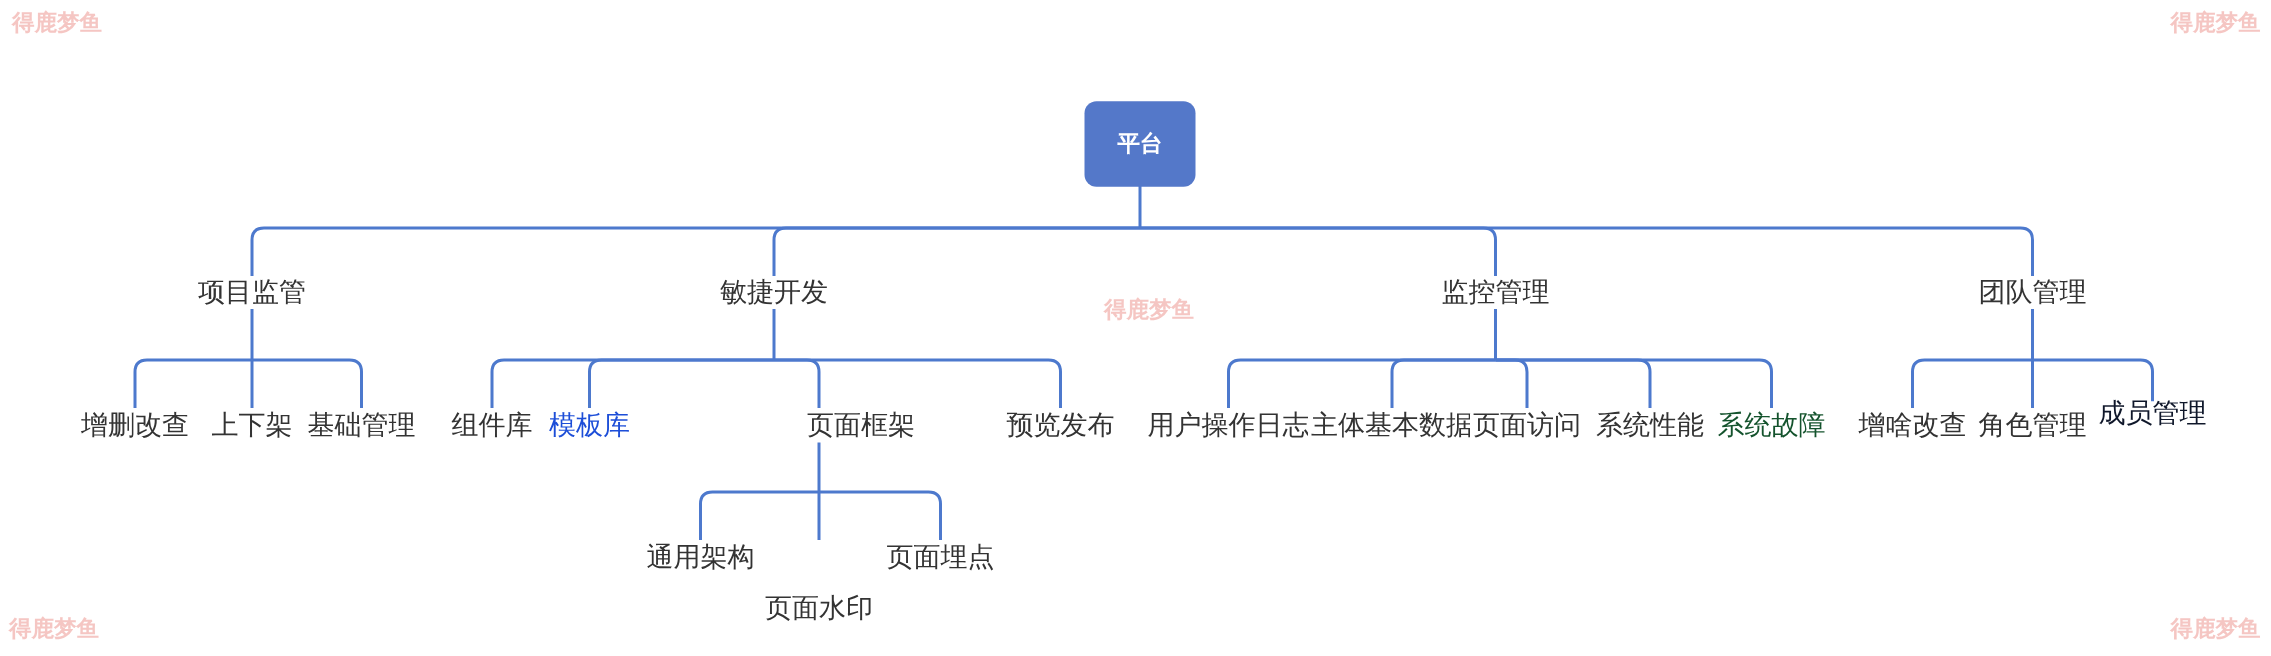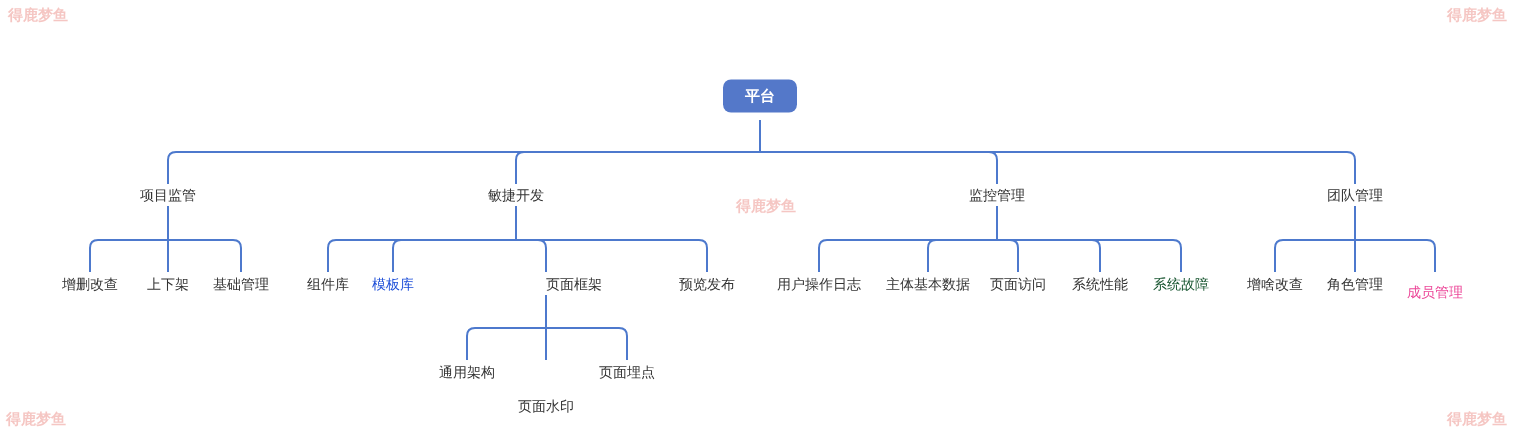--- a/index.html
+++ b/index.html
@@ -16,32 +16,32 @@
     background: #ffffff;
   }
   svg.connectors {
     position: absolute; left: 0; top: 0;
     width: 1514px; height: 437px;
     pointer-events: none;
   }
   .node-label {
     position: absolute;
     transform: translate(-50%, -50%);
-    font-size: 14px;
+    font-size: 18px;
     line-height: 17px;
     color: #333333;
     white-space: nowrap;
     cursor: default;
     background: #ffffff;
     padding: 0 2px;
   }
   .node-root {
     position: absolute;
     transform: translate(-50%, -50%);
-    width: 74px; height: 33px;
+    width: 74px; height: 57px;
     display: flex; align-items: center; justify-content: center;
     border-radius: 8px;
     font-size: 15px;
     font-weight: bold;
     color: #ffffff;
     white-space: nowrap;
     cursor: default;
   }
   .watermark {
     position: absolute;
@@ -102,21 +102,21 @@
       <div class="node-label" style="left: 707px; top: 284px; color: rgb(51, 51, 51);">预览发布</div>
       <div class="node-label" style="left: 997px; top: 195px; color: rgb(51, 51, 51);">监控管理</div>
       <div class="node-label" style="left: 819px; top: 284px; color: rgb(51, 51, 51);">用户操作日志</div>
       <div class="node-label" style="left: 928px; top: 284px; color: rgb(51, 51, 51);">主体基本数据</div>
       <div class="node-label" style="left: 1018px; top: 284px; color: rgb(51, 51, 51);">页面访问</div>
       <div class="node-label" style="left: 1100px; top: 284px; color: rgb(51, 51, 51);">系统性能</div>
       <div class="node-label" style="left: 1181px; top: 284px; color: #14532d;">系统故障</div>
       <div class="node-label" style="left: 1355px; top: 195px; color: rgb(51, 51, 51);">团队管理</div>
       <div class="node-label" style="left: 1275px; top: 284px; color: rgb(51, 51, 51);">增啥改查</div>
       <div class="node-label" style="left: 1355px; top: 284px; color: rgb(51, 51, 51);">角色管理</div>
-      <div class="node-label" style="left: 1435px; top: 292px; color: #ec4899; font-family: Liberation Serif, serif;">成员管理</div>
+      <div class="node-label" style="left: 1435px; top: 276px; color: #0f172a; font-family: Liberation Serif, serif;">成员管理</div>
     </div>
   <div id="watermark-layer">
       <span class="watermark" style="left: 8px; top: 6px; color: rgb(244, 189, 185);">得鹿梦鱼</span>
       <span class="watermark" style="left: 1447px; top: 6px; color: rgb(244, 189, 185);">得鹿梦鱼</span>
       <span class="watermark" style="left: 736px; top: 197px; color: rgb(244, 189, 185);">得鹿梦鱼</span>
       <span class="watermark" style="left: 6px; top: 410px; color: rgb(244, 189, 185);">得鹿梦鱼</span>
       <span class="watermark" style="left: 1447px; top: 410px; color: rgb(244, 189, 185);">得鹿梦鱼</span>
     </div>
 </div>
 

